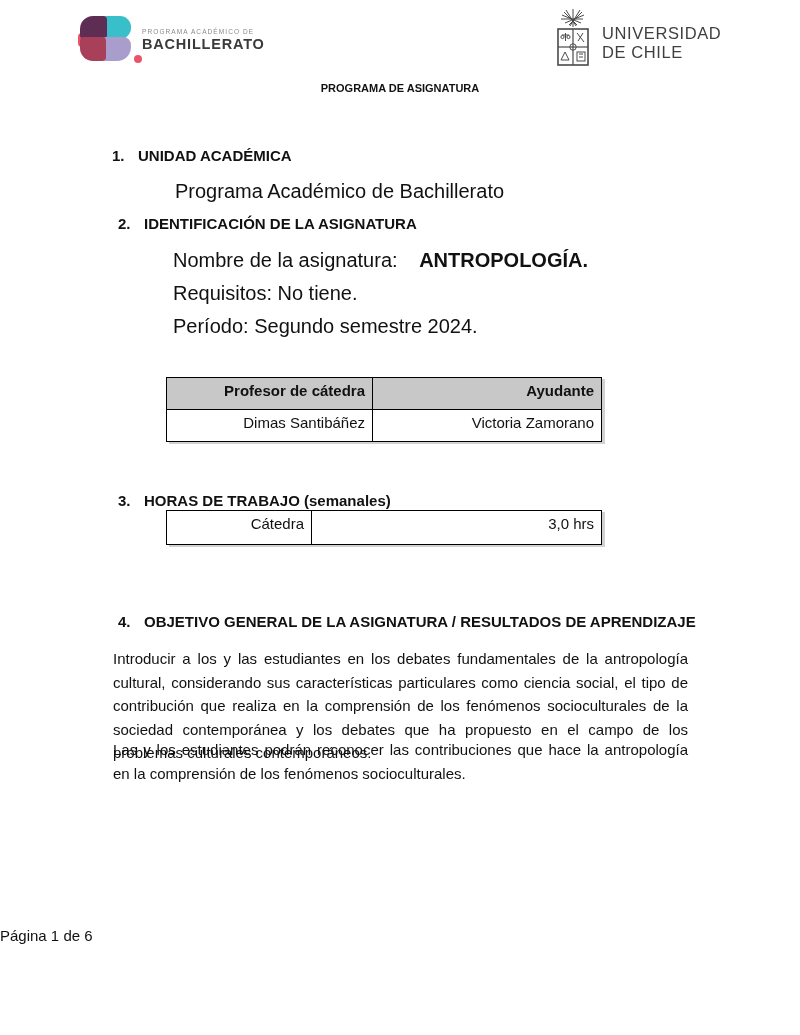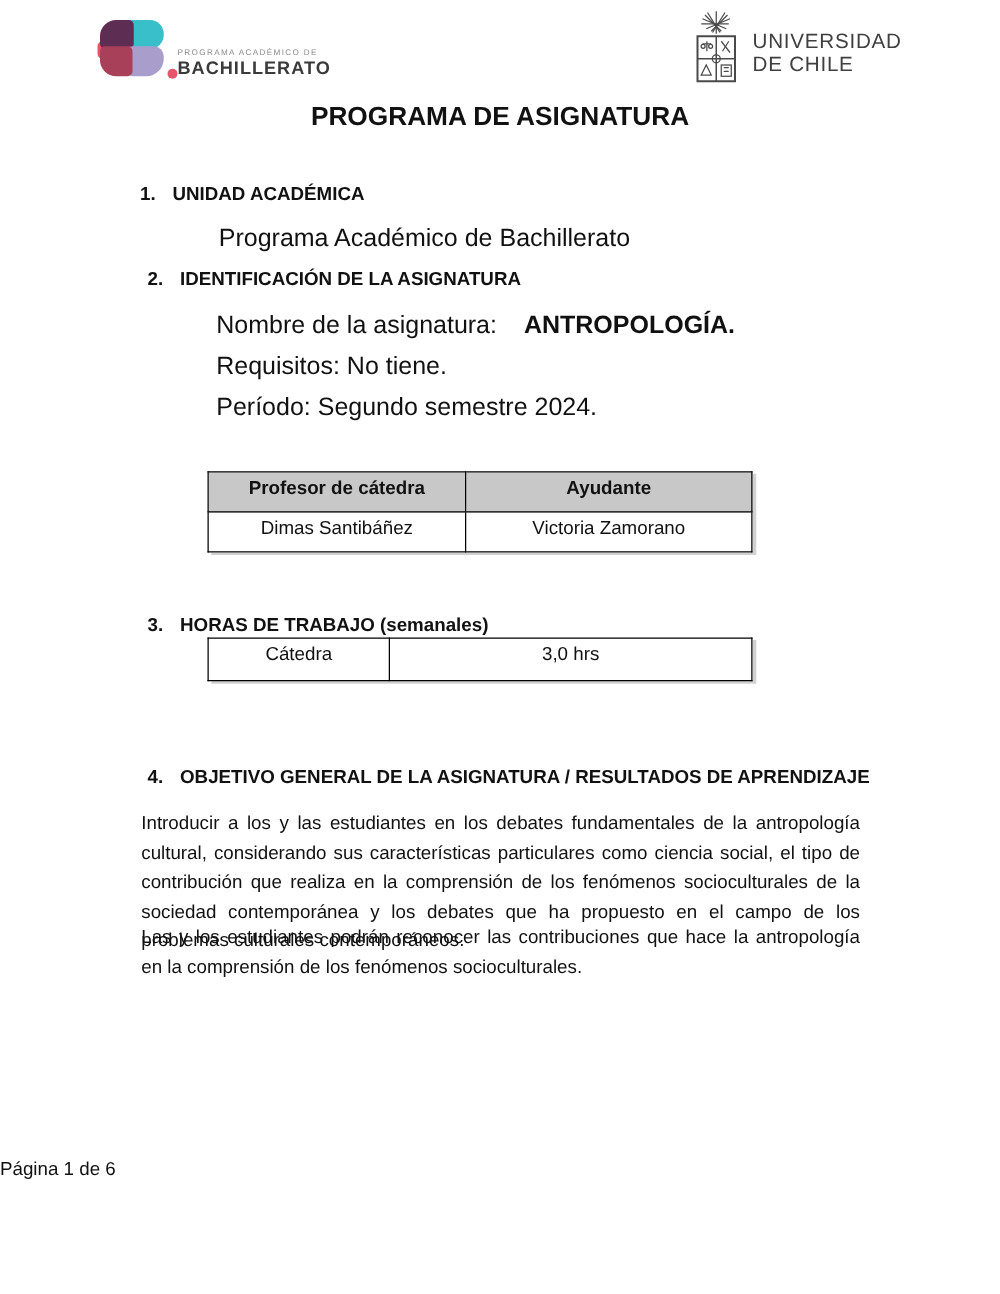--- a/index.html
+++ b/index.html
@@ -9,57 +9,57 @@
     width: 800px;
     height: 1035px;
     margin: 0 auto;
     background: #ffffff;
     font-family: "Liberation Sans", sans-serif;
     color: #1a1a1a;
     overflow: hidden;
   }
 
   
-  .logo-bach { position: absolute; left: 78px; top: 16px; display: flex; align-items: flex-end; }
+  .logo-bach { position: absolute; left: 78px; top: 16px; display: flex; align-items: flex-start; }
   .bach-mark { position: relative; width: 56px; height: 47px; }
   .bach-mark .shape { position: absolute; }
   .sh-red-sliver { left: 0; top: 17px; width: 14px; height: 14px; background: #e8556a; border-radius: 4px; }
   .sh-teal { left: 20px; top: 0; width: 33px; height: 23px; background: #38bfca; border-radius: 8px 11px 11px 11px; }
   .sh-plum { left: 2px; top: 0; width: 27px; height: 23px; background: #5e2d53; border-radius: 13px 4px 4px 4px; }
   .sh-lav { left: 20px; top: 21px; width: 33px; height: 24px; background: #a89dcb; border-radius: 8px 8px 14px 8px; }
   .sh-maroon { left: 2px; top: 21px; width: 26px; height: 24px; background: #a84059; border-radius: 4px 4px 4px 13px; }
   .sh-dot { left: 56px; top: 39px; width: 8px; height: 8px; background: #e8556a; border-radius: 50%; }
   .bach-text { margin-left: 8px; padding-top: 12px; }
   .bach-tagline { font-size: 6.5px; letter-spacing: 1.1px; color: #8a8a8a; font-weight: 400; }
   .bach-name { font-size: 14.5px; letter-spacing: 0.8px; color: #3a3a3a; font-weight: bold; margin-top: 1px; }
 
   .logo-uchile { position: absolute; left: 553px; top: 8px; display: flex; align-items: flex-end; }
   .uchile-text { margin-left: 7px; padding-bottom: 6px; color: #3f3f3f; font-size: 16.5px; letter-spacing: 0.6px; line-height: 19px; font-weight: 400; }
 
   
   .doc-title {
     position: absolute; top: 82px; left: 0; width: 100%;
-    text-align: center; font-weight: bold; font-size: 21px; color: #111;
+    text-align: center; font-weight: bold; font-size: 11px; color: #111;
   }
 
   
   .sec-heading { position: absolute; font-weight: bold; font-size: 15px; color: #111; white-space: nowrap; }
   .sec-heading .num { display: inline-block; width: 26px; }
   .indent-text { position: absolute; font-size: 20px; color: #111; white-space: nowrap; }
 
   
   .doc-table {
     position: absolute; left: 166px; width: 436px;
     border-collapse: collapse; table-layout: fixed;
     font-size: 15px; color: #111;
     box-shadow: 3px 2px 0 rgba(0,0,0,0.18);
   }
   .doc-table td, .doc-table th {
     border: 1.5px solid #000;
-    vertical-align: top; text-align: center;
+    vertical-align: top; text-align: right;
     padding: 4px 7px 0 7px; font-weight: normal;
   }
   .doc-table th { background: #c8c8c8; font-weight: bold; }
   #table-profesores { top: 377px; }
   #table-profesores tr { height: 32px; }
   #table-profesores .col1 { width: 206px; }
   #table-horas { top: 510px; }
   #table-horas tr { height: 34px; }
   #table-horas .col1 { width: 145px; }
 

